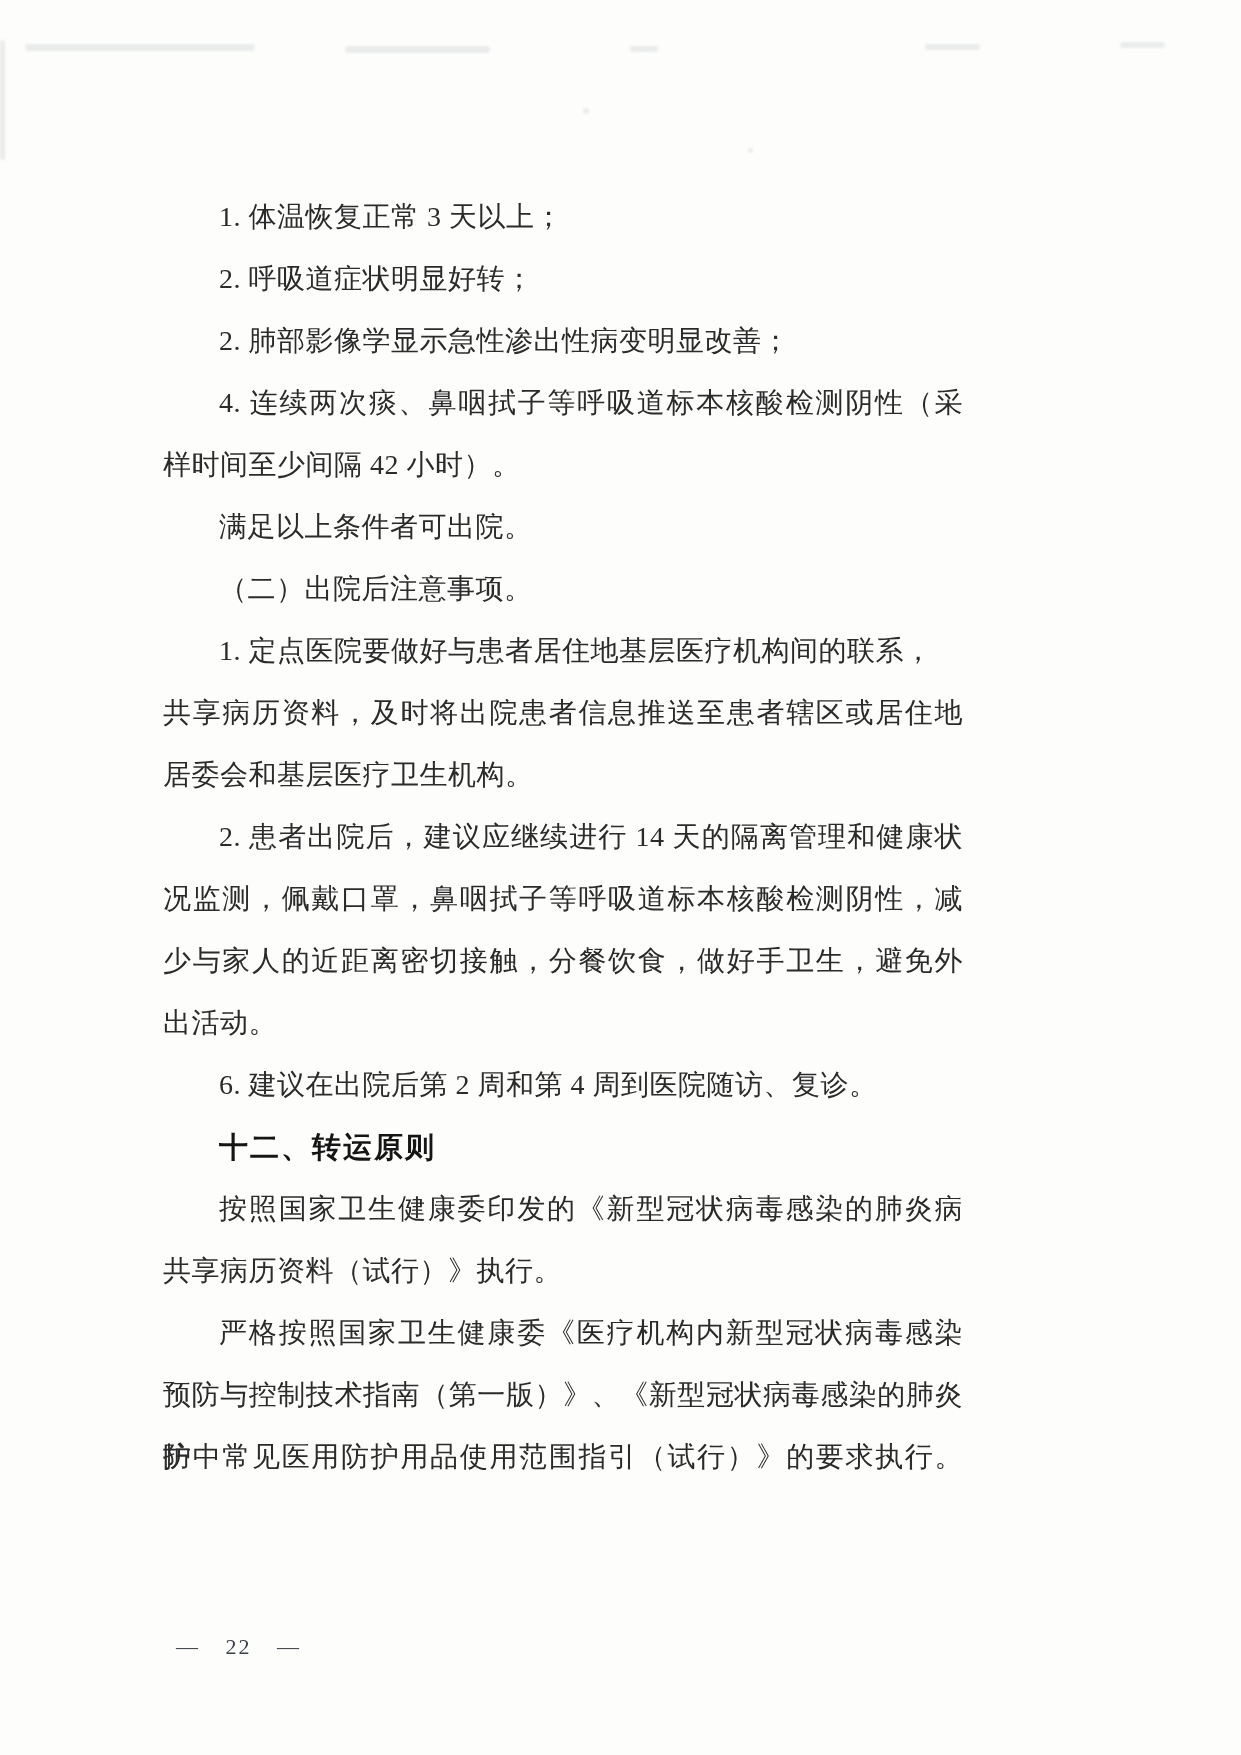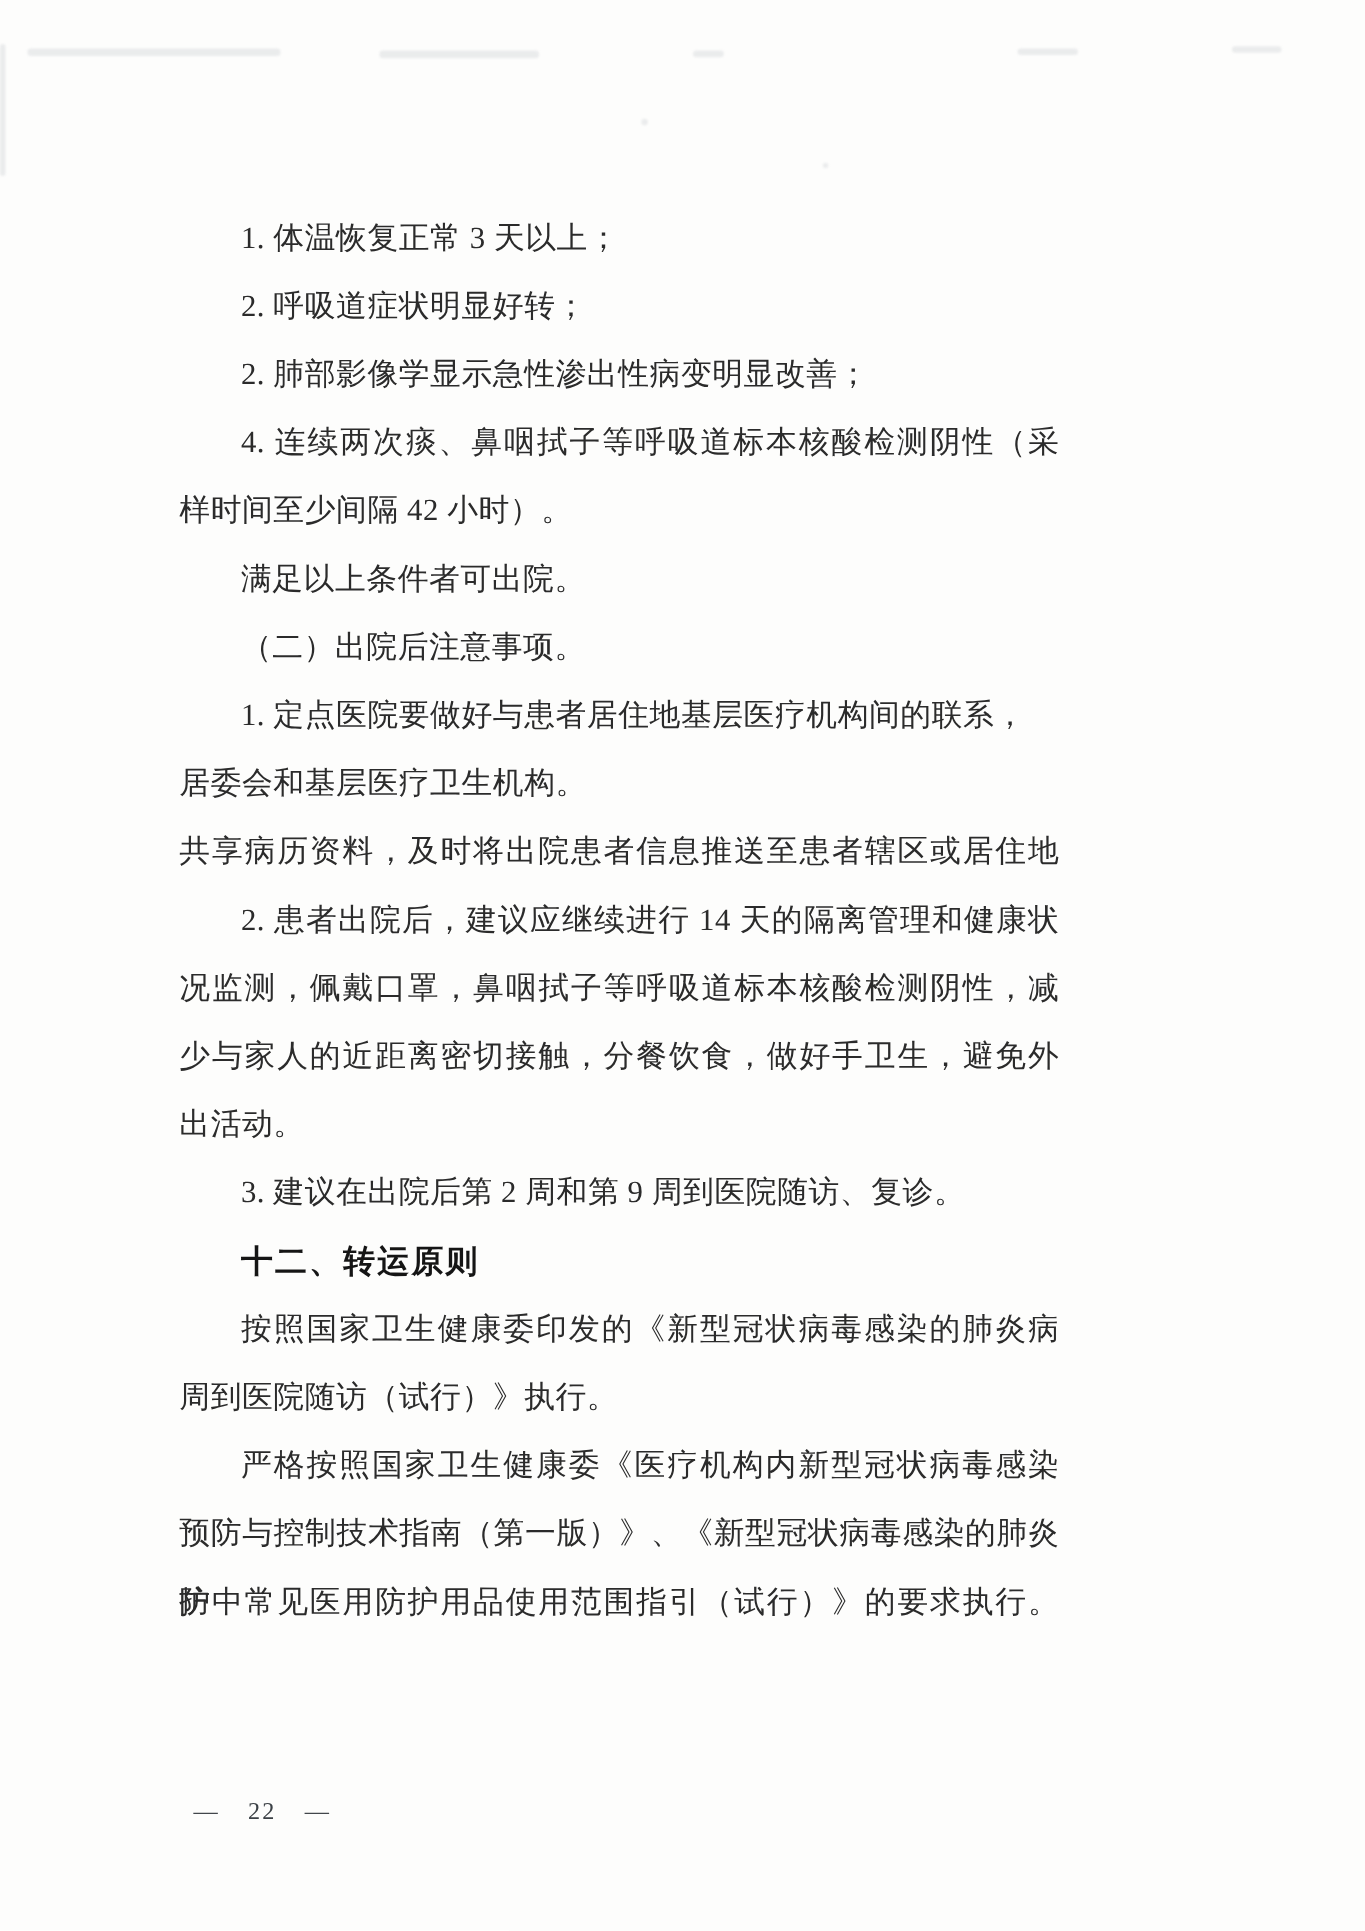--- a/index.html
+++ b/index.html
@@ -79,30 +79,30 @@
 
   <div class="content">
     <p class="line indent">1. 体温恢复正常 3 天以上；</p>
     <p class="line indent">2. 呼吸道症状明显好转；</p>
     <p class="line indent">2. 肺部影像学显示急性渗出性病变明显改善；</p>
     <p class="line indent justify">4. 连续两次痰、鼻咽拭子等呼吸道标本核酸检测阴性（采</p>
     <p class="line">样时间至少间隔 42 小时）。</p>
     <p class="line indent">满足以上条件者可出院。</p>
     <p class="line indent">（二）出院后注意事项。</p>
     <p class="line indent">1. 定点医院要做好与患者居住地基层医疗机构间的联系，</p>
+    <p class="line justify">共享病历资料，及时将出院患者信息推送至患者辖区或居住地</p>
     <p class="line">居委会和基层医疗卫生机构。</p>
-    <p class="line justify">共享病历资料，及时将出院患者信息推送至患者辖区或居住地</p>
     <p class="line indent justify">2. 患者出院后，建议应继续进行 14 天的隔离管理和健康状</p>
     <p class="line justify">况监测，佩戴口罩，鼻咽拭子等呼吸道标本核酸检测阴性，减</p>
     <p class="line justify">少与家人的近距离密切接触，分餐饮食，做好手卫生，避免外</p>
     <p class="line">出活动。</p>
-    <p class="line indent">3. 建议在出院后第 2 周和第 9 周到医院随访、复诊。</p>
+    <p class="line indent">6. 建议在出院后第 2 周和第 4 周到医院随访、复诊。</p>
     <p class="line indent heading">十二、转运原则</p>
     <p class="line indent justify">按照国家卫生健康委印发的《新型冠状病毒感染的肺炎病</p>
-    <p class="line">周到医院随访（试行）》执行。</p>
+    <p class="line">共享病历资料（试行）》执行。</p>
     <p class="line indent justify">严格按照国家卫生健康委《医疗机构内新型冠状病毒感染</p>
     <p class="line justify">预防与控制技术指南（第一版）》、《新型冠状病毒感染的肺炎防</p>
     <p class="line justify">护中常见医用防护用品使用范围指引（试行）》的要求执行。</p>
   </div>
 
   <div class="page-number">— 22 —</div>
 
 </div>
 
 </body></html>

